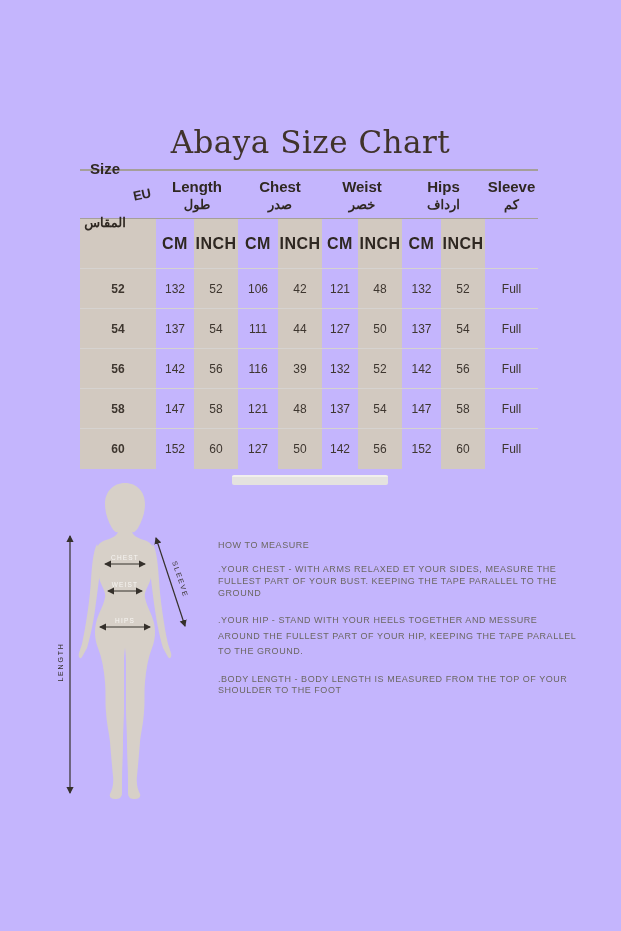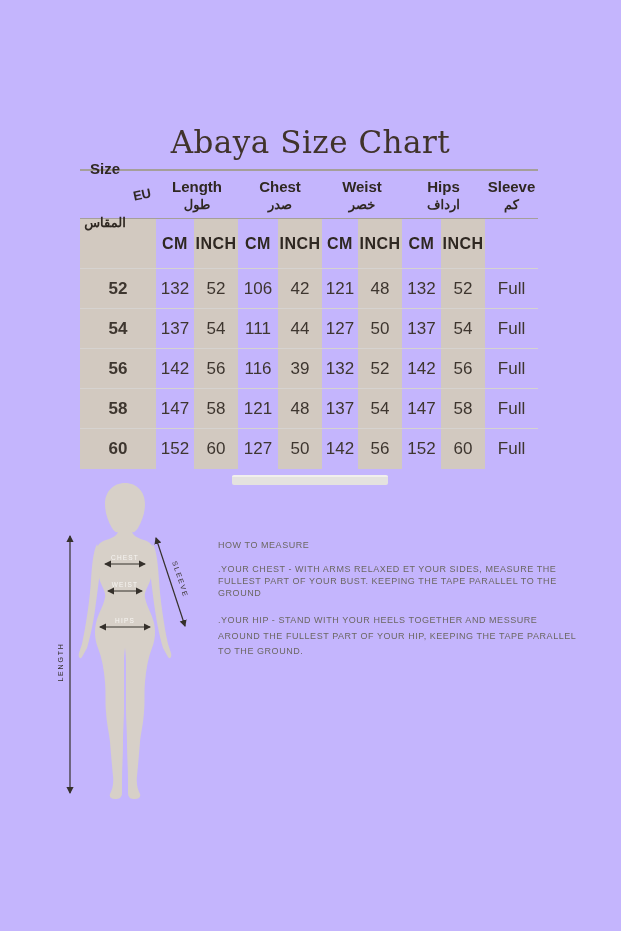--- a/index.html
+++ b/index.html
@@ -29,21 +29,21 @@
          color:var(--ink-dark);padding-top:2px;}
   .hcell .en{font-size:15px;font-weight:700;line-height:18px;}
   .hcell .ar{font-family:Liberation Sans, sans-serif;font-size:13px;font-weight:700;line-height:17px;}
   .h-size{position:relative;gap:36px;}
   .h-size .en,.h-size .ar{padding-right:26px;}
   .h-size .eu{position:absolute;right:5px;top:16px;font-size:13px;font-weight:700;
               transform:rotate(-12deg);}
   .span2{grid-column:span 2;}
   .ucell{border-bottom:1px solid var(--line-light);font-size:16px;font-weight:700;
          letter-spacing:.5px;color:var(--ink-dark);}
-  .dcell{border-bottom:1px solid var(--line-light);font-size:17px;color:var(--ink-cell);}
+  .dcell{border-bottom:1px solid var(--line-light);font-size:12px;color:var(--ink-cell);}
   .lastrow{border-bottom:none;}
   .shade{background:var(--shade);}
   .c-size{font-weight:700;}
   
   .table-scrollbar{position:absolute;left:232px;top:475px;width:156px;height:8px;
       background:#e4e2df;border-top:2px solid #f1efed;border-radius:2px;}
   
   .figure-svg{position:absolute;left:52px;top:480px;}
   .fig-label-w{fill:#f7f5f2;font-family:"Liberation Sans",sans-serif;font-size:6.5px;
       letter-spacing:1.2px;text-anchor:middle;}
@@ -206,15 +206,16 @@
     <text class="fig-label-w" x="73" y="107">WEIST</text>
     <text class="fig-label-w" x="73" y="143">HIPS</text>
     <text class="fig-label-d" x="11" y="182" transform="rotate(-90 11 182)">LENGTH</text>
     <text class="fig-label-d" x="126" y="100" transform="rotate(72 126 100)">SLEEVE</text>
   </svg>
 
   <div class="measure">
     <div class="m-head">HOW TO MEASURE</div>
     <p class="m-para">.YOUR CHEST - WITH ARMS RELAXED ET YOUR SIDES, MEASURE THE FULLEST PART OF YOUR BUST. KEEPING THE TAPE PARALLEL TO THE GROUND</p>
     <p class="m-para spaced">.YOUR HIP - STAND WITH YOUR HEELS TOGETHER AND MESSURE AROUND THE FULLEST PART OF YOUR HIP, KEEPING THE TAPE PARALLEL TO THE GROUND.</p>
+    <p class="m-para">.BODY LENGTH - BODY LENGTH IS MEASURED FROM THE TOP OF YOUR SHOULDER TO THE FOOT</p>
   </div>
 
 </div>
 
 </body></html>

